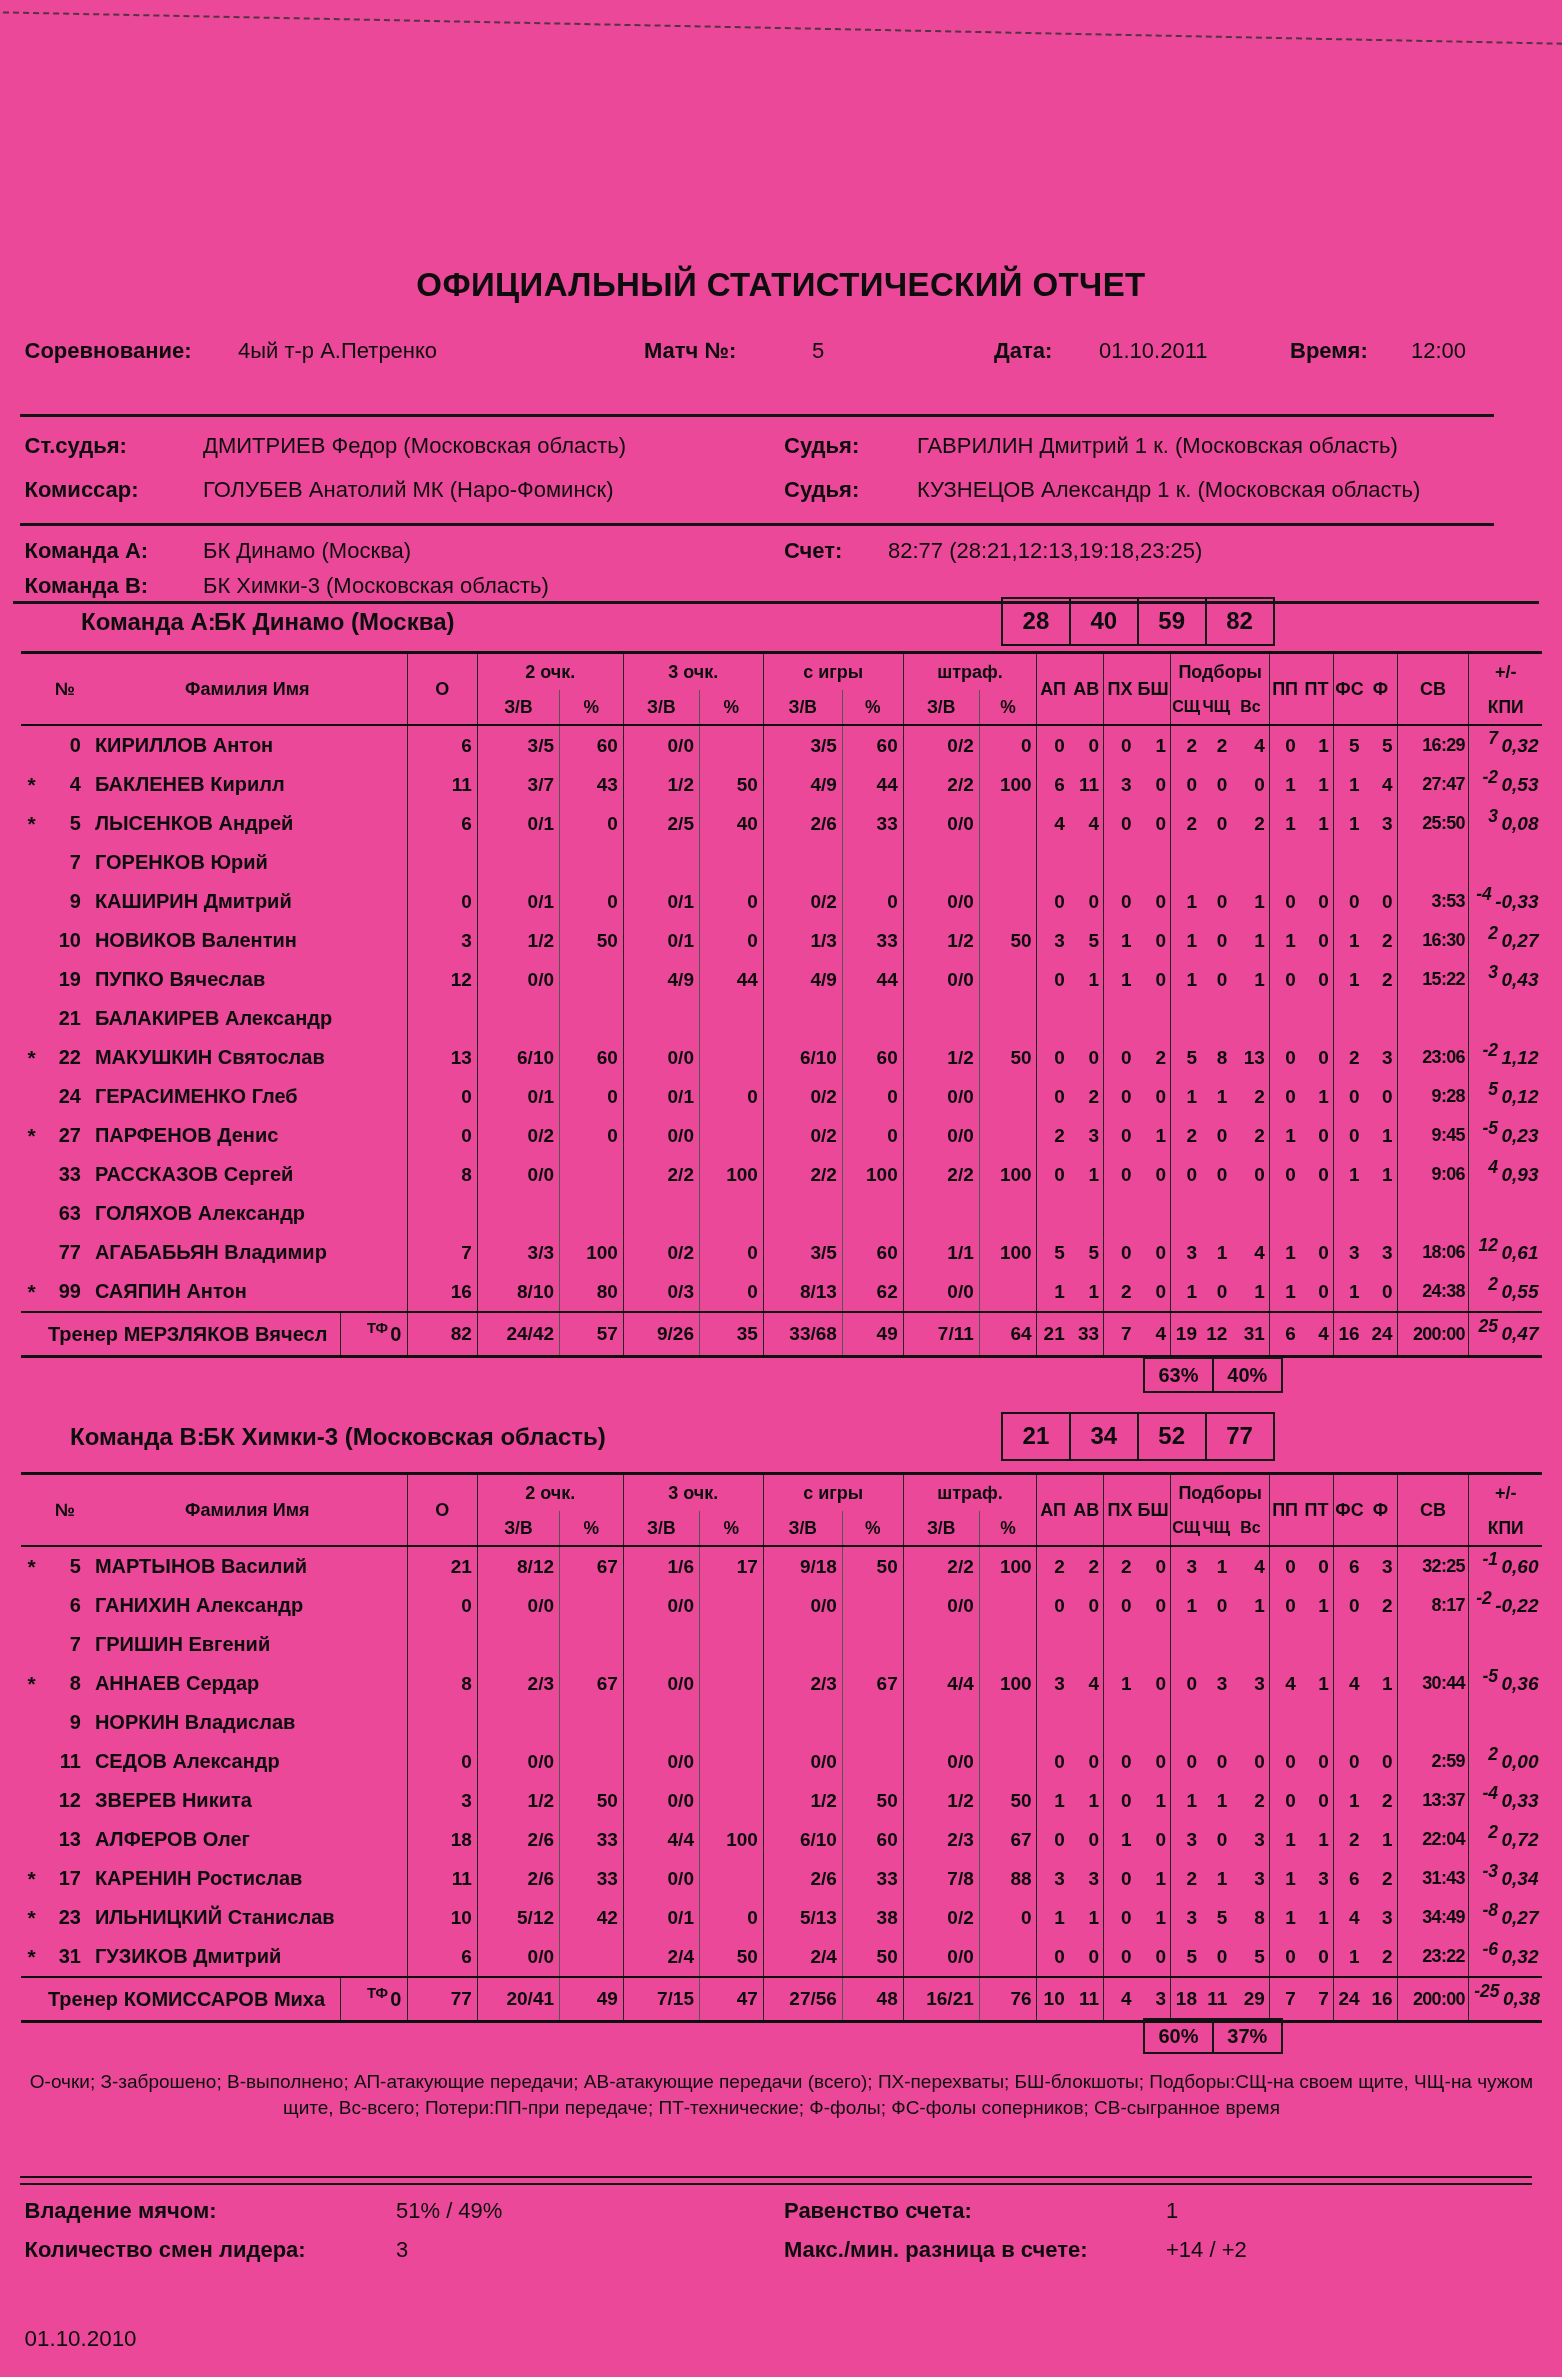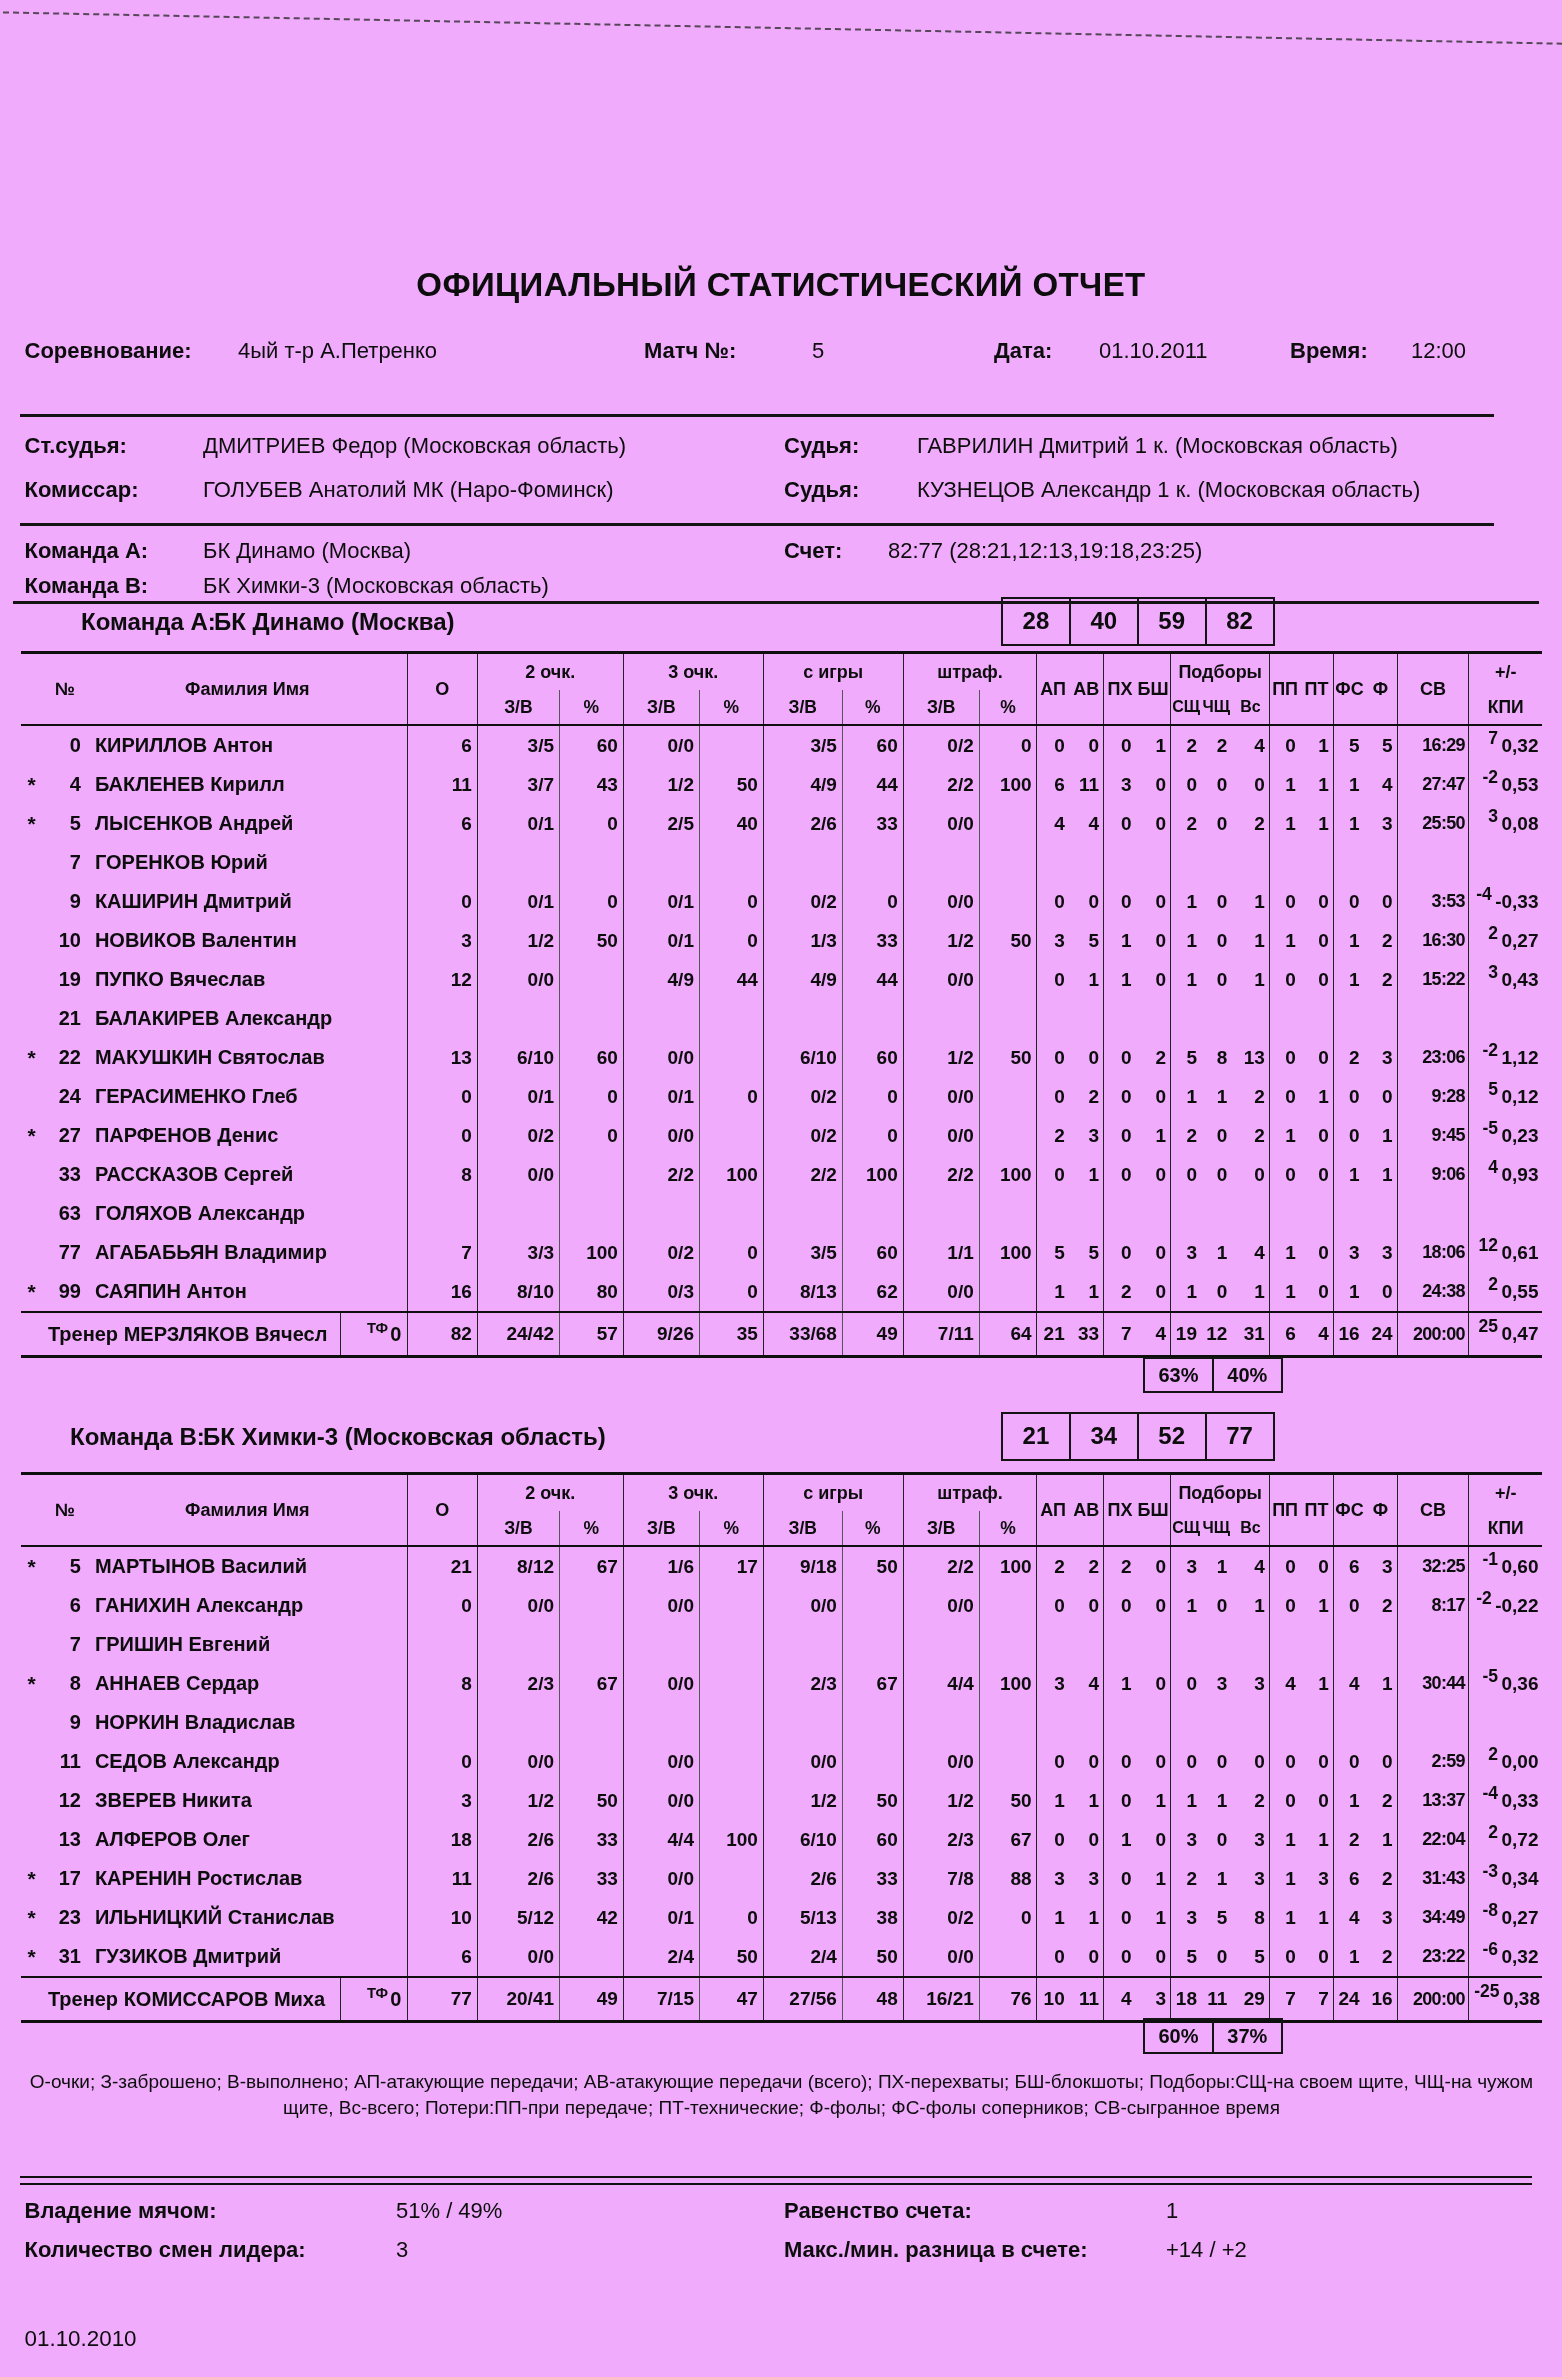--- a/index.html
+++ b/index.html
@@ -1,18 +1,18 @@
 <!DOCTYPE html>
 <html style="font-size:11.2px"><head>
 <meta charset="utf-8">
 <style>
   html,body{margin:0;padding:0;}
   body{width:1563px;height:2377px;background:#ffffff;color:#0d0d0d;
        font-family:"Liberation Sans","DejaVu Sans",sans-serif;overflow:hidden;position:relative;}
-  .page{position:absolute;inset:0;background:#f0abfc;}
+  .page{position:absolute;inset:0;background:#ec4899;}
   .scanline{position:absolute;top:11.2px;left:-17px;width:1610px;border-top:2.1px dashed #2f2f2f;
             transform:rotate(1.15deg);transform-origin:left top;opacity:.8;}
   .title{position:absolute;top:266px;left:39px;width:1484px;text-align:center;
          font-size:33px;font-weight:700;letter-spacing:0.4px;white-space:nowrap;}
   .mrow{position:absolute;left:0;width:1563px;height:31px;font-size:22px;}
   .mrow .lab{position:absolute;font-weight:700;white-space:nowrap;}
   .mrow .val{position:absolute;font-weight:400;white-space:nowrap;}
   .hrule{position:absolute;border-top:3.5px solid #141414;}
   .sec{position:absolute;height:49px;width:1563px;}
   .sec .sec-label{position:absolute;font-size:24px;font-weight:700;white-space:nowrap;}
@@ -34,21 +34,21 @@
      padding:0 4.9px;white-space:nowrap;overflow:hidden;}
   tr.totals{border-top:2.8px solid #0f0f0f;}
   tr.totals td{height:42px;}
   .blg{border-left:1.4px solid #222;}
   .bld{border-left:0.7px solid #555;}
   td.c-star{text-align:center;padding:0 1.4px;font-size:21px;}
   td.c-num{font-size:20px;padding-right:7px;}
   td.c-name{text-align:left;font-size:20px;padding-left:7px;}
   td.c-s{padding:0 4.2px;}
   td.c-sv{font-size:18px;letter-spacing:-0.7px;padding-right:3.5px;}
-  td.c-pmkpi{padding-right:3.5px;}
+  td.c-pmkpi{padding-right:3.5px;font-style:italic;}
   .pm{display:inline-block;transform:translateY(-8.4px);font-size:17.5px;margin-right:3.5px;}
   .kpi{font-size:19px;}
   td.c-coach{padding:0;}
   .coachwrap{display:flex;height:100%;align-items:center;justify-content:space-between;}
   .coach-label{font-size:20px;font-weight:700;padding-left:5.6px;white-space:nowrap;}
   .tfbox{height:100%;border-left:1.4px solid #222;width:67px;min-width:67px;display:flex;
          align-items:center;justify-content:flex-end;padding:0 5.6px;box-sizing:border-box;}
   .tf-lab{font-size:14.7px;transform:translateY(-6.3px);font-weight:700;margin-right:2.1px;}
   .tf-val{font-size:20px;font-weight:700;}
   .pct-strip{position:absolute;left:1145px;display:flex;justify-content:flex-end;}

